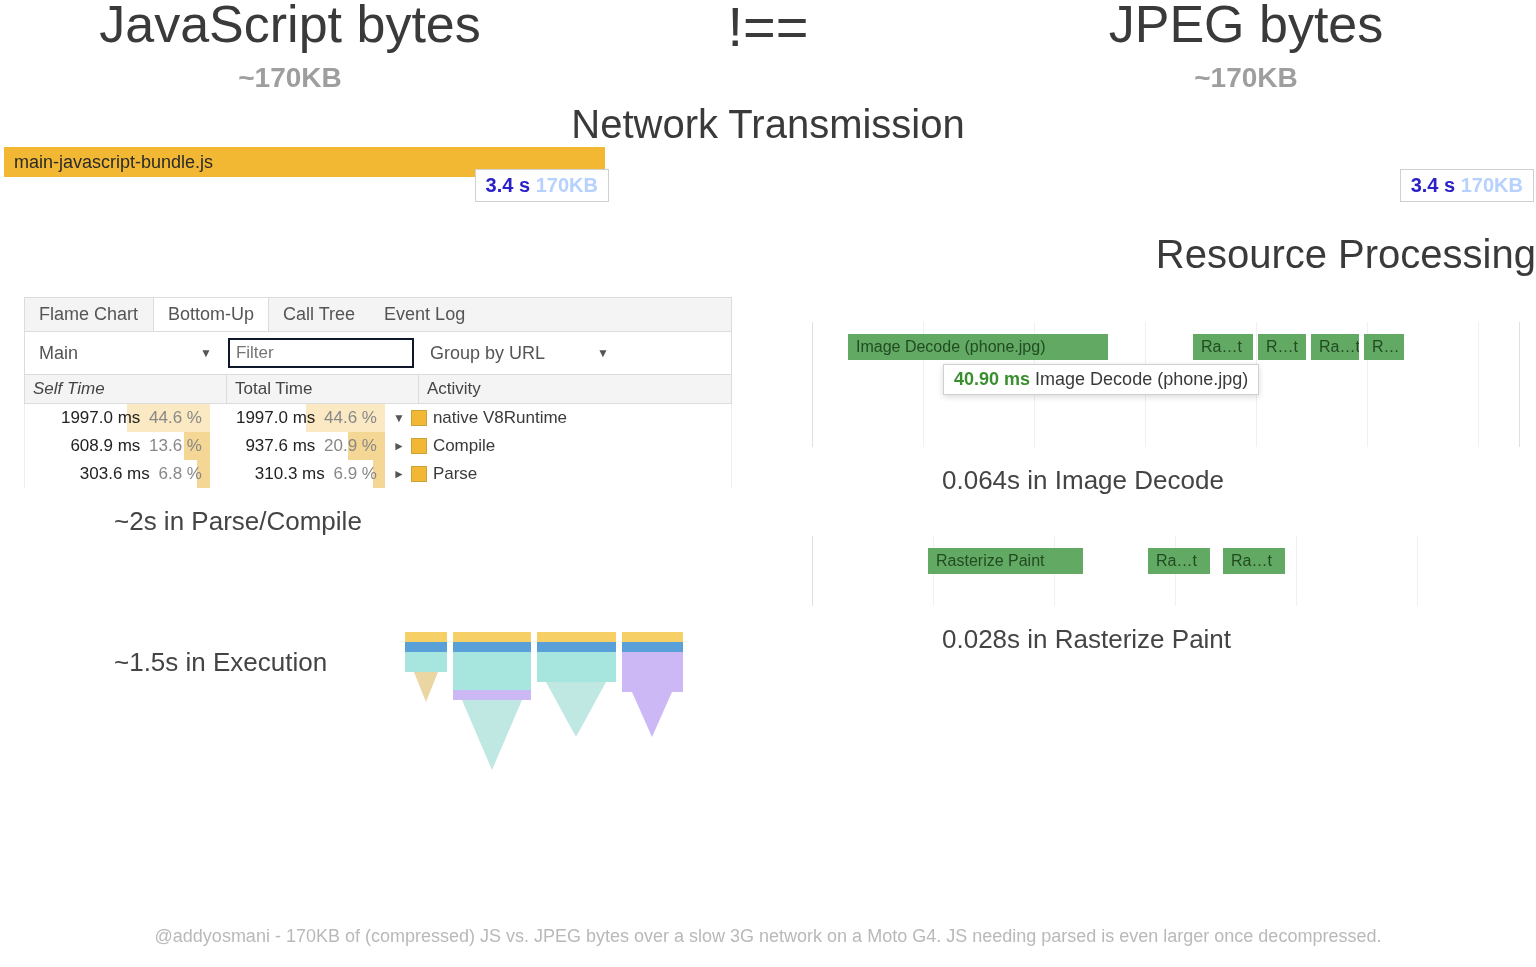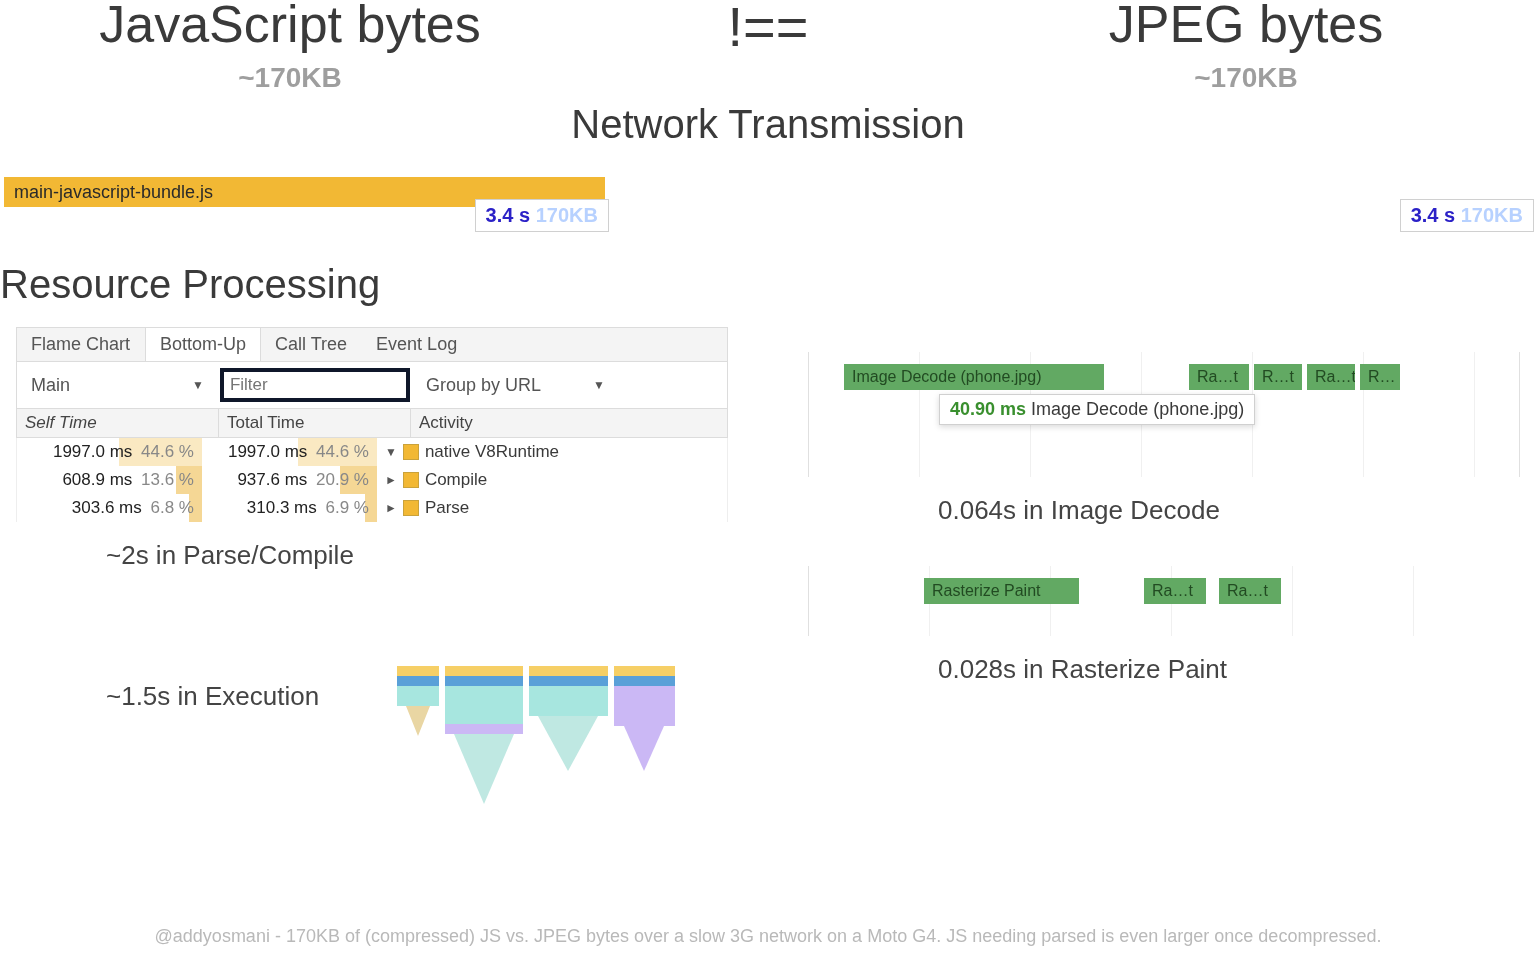--- a/index.html
+++ b/index.html
@@ -64,21 +64,20 @@
     font-weight: 400;
     color: var(--dark);
     margin-top: 8px;
   }
   
   .net-row {
     display: flex;
     justify-content: flex-end;
     gap: 80px;
     padding: 0 4px;
-    margin-top: 30px;
   }
   .net-col {
     flex: 1;
     position: relative;
     height: 55px;
   }
   .net-bar {
     height: 30px;
     line-height: 30px;
     padding: 0 10px;
@@ -97,31 +96,32 @@
     font-size: 20px;
     font-weight: 700;
     box-shadow: 0 0 0 rgba(0,0,0,0);
   }
   .net-badge .time { color: var(--blue); }
   .net-badge .size { color: var(--lightblue); font-weight: 700; }
   .net-badge.js { left: 65%; }
   .net-badge.jpeg { right: -2px; }
 
   .processing-title {
-    text-align: left;
+    text-align: right;
     font-size: 40px;
     font-weight: 400;
     margin-top: 30px;
     margin-bottom: 20px;
   }
 
   .proc-row {
     display: flex;
     gap: 80px;
     padding: 0 16px;
+    margin-left: 8px;
   }
   .proc-col { flex: 1; }
 
   
   .devtools {
     border: 0px solid #ddd;
     font-size: 18px;
     background:#fff;
   }
   .tabs {
@@ -152,21 +152,21 @@
     color:#555;
   }
   .dropdown .caret {
     font-size: 12px;
     color:#555;
   }
   .filter-input {
     width: 170px;
     padding: 3px 6px;
     font-size: 17px;
-    border: 4px solid #0f172a;
+    border: 2px solid #0f172a;
     font-family:inherit;
   }
   .tbl-head {
     display:flex;
     background:#f4f4f4;
     border:1px solid #dcdcdc;
     border-top:none;
     font-size:17px;
     color:#444;
   }

